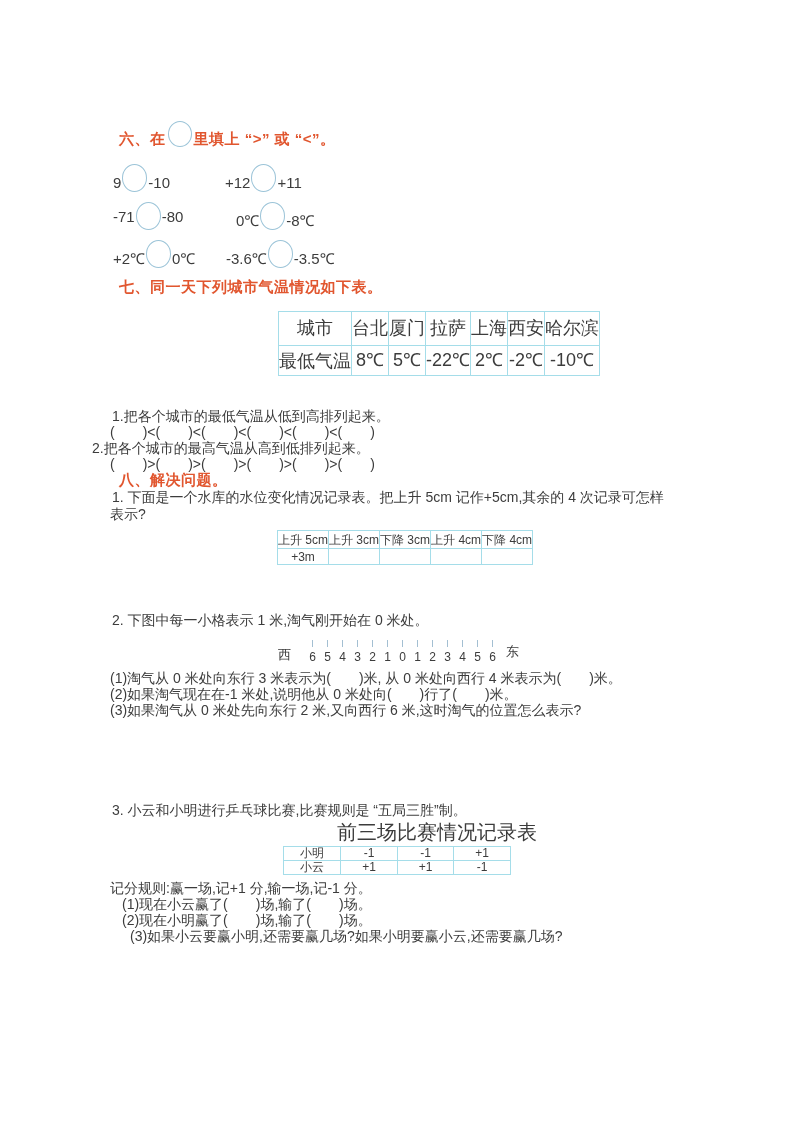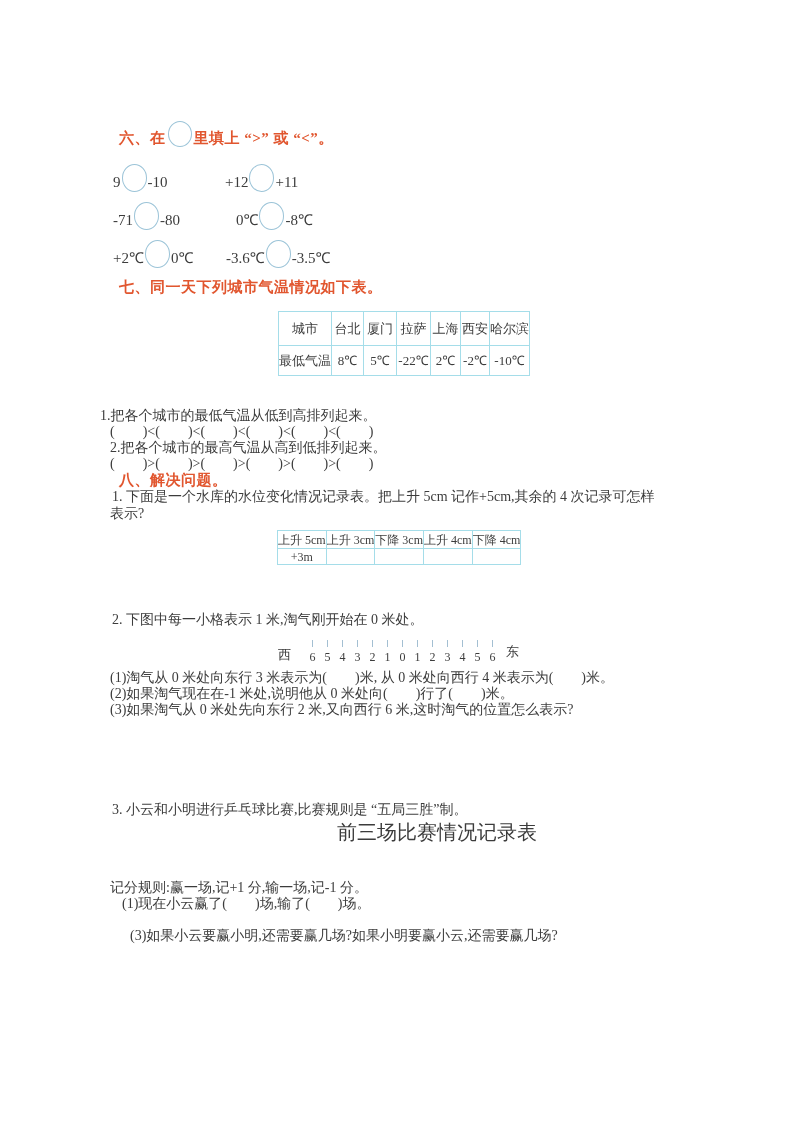--- a/index.html
+++ b/index.html
@@ -4,36 +4,36 @@
 <style>
   :root{
     --accent:#e1562f;
     --tblborder:#a5dde9;
     --circle:#9cc4d8;
     --ink:#3c3c3c;
   }
   html,body{margin:0;padding:0;background:#ffffff;}
   #page{
     position:relative;width:793px;height:1034px;background:#ffffff;overflow:hidden;
-    font-family:Liberation Serif, serif;color:var(--ink);
+    font-family:Liberation Sans, sans-serif;color:var(--ink);
   }
   .abs{position:absolute;white-space:nowrap;}
   .heading{color:var(--accent);font-size:15px;font-weight:600;letter-spacing:.5px;}
   .body-line{font-size:14px;line-height:16px;}
   
   .pair{position:absolute;display:flex;align-items:flex-end;font-size:15px;}
   .pair .txt{line-height:19px;}
   .cmp-circle{width:25px;height:28px;border:1.3px solid var(--circle);border-radius:50%;margin:0 1px;box-sizing:border-box;flex:0 0 auto;}
   .h6wrap{display:flex;align-items:flex-end;}
   .h6-circle{width:24px;height:26px;border:1.3px solid var(--circle);border-radius:50%;margin:0 2px;box-sizing:border-box;}
   .h6wrap .htxt{line-height:17px;}
   
   table{border-collapse:collapse;table-layout:fixed;}
   td{border:1px solid var(--tblborder);text-align:center;padding:0;color:var(--ink);overflow:hidden;}
-  .temp-table td{font-size:13px;line-height:15px;}
+  .temp-table td{font-size:18px;line-height:15px;}
   .temp-table .hdr td{height:33px;}
   .temp-table .dr td{height:29px;}
   .temp-table .lbl{line-height:14px;margin-top:48px;}
   .water-table td{font-size:12px;line-height:14px;}
   .water-table .hdr td{height:17px;}
   .water-table .dr td{height:15px;}
   .score-table td{font-size:12px;line-height:13px;height:12px;}
   .tbl-title{font-size:20px;}
   
   #numberline{position:absolute;left:277px;top:637px;width:245px;height:32px;}
@@ -61,21 +61,21 @@
   <div class="pair" style="left:113px;top:164px;">
     <span class="txt">9</span>
     <span class="cmp-circle"></span>
     <span class="txt">-10</span>
   </div>
   <div class="pair" style="left:225px;top:164px;">
     <span class="txt">+12</span>
     <span class="cmp-circle"></span>
     <span class="txt">+11</span>
   </div>
-  <div class="pair" style="left:113px;top:202px;">
+  <div class="pair" style="left:113px;top:202px;align-items:center;">
     <span class="txt">-71</span>
     <span class="cmp-circle"></span>
     <span class="txt">-80</span>
   </div>
   <div class="pair" style="left:236px;top:202px;">
     <span class="txt">0℃</span>
     <span class="cmp-circle"></span>
     <span class="txt">-8℃</span>
   </div>
   <div class="pair" style="left:113px;top:240px;">
@@ -116,23 +116,23 @@
       <td>8℃</td>
       <td>5℃</td>
       <td>-22℃</td>
       <td>2℃</td>
       <td>-2℃</td>
       <td>-10℃</td>
     </tr>
   </tbody>
     </table>
 
-  <div class="abs body-line" style="left:100px;top:408px;">1.把各个城市的最低气温从低到高排列起来。</div>
+  <div class="abs body-line" style="left:112px;top:408px;">1.把各个城市的最低气温从低到高排列起来。</div>
   <div class="abs body-line" style="left:110px;top:424px;">(　　)&lt;(　　)&lt;(　　)&lt;(　　)&lt;(　　)&lt;(　　)</div>
-  <div class="abs body-line" style="left:110px;top:440px;">2.把各个城市的最高气温从高到低排列起来。</div>
+  <div class="abs body-line" style="left:92px;top:440px;">2.把各个城市的最高气温从高到低排列起来。</div>
   <div class="abs body-line" style="left:110px;top:456px;">(　　)&gt;(　　)&gt;(　　)&gt;(　　)&gt;(　　)&gt;(　　)</div>
 
   <div class="abs heading" style="left:119px;top:471px;">八、解决问题。</div>
 
   <div class="abs body-line" style="left:112px;top:489px;">1.  下面是一个水库的水位变化情况记录表。把上升 5cm 记作+5cm,其余的 4 次记录可怎样</div>
   <div class="abs body-line" style="left:110px;top:506px;">表示?</div>
 
   <table class="abs water-table" style="left:277px;top:530px;">
     <colgroup>
         <col style="width:48px">
@@ -222,18 +222,41 @@
     <span class="nl-side" style="left:229px;top:6px;">东</span>
   </div>
 
   <div class="abs body-line" style="left:110px;top:670px;">(1)淘气从 0 米处向东行 3 米表示为(　　)米, 从 0 米处向西行 4 米表示为(　　)米。</div>
   <div class="abs body-line" style="left:110px;top:686px;">(2)如果淘气现在在-1 米处,说明他从 0 米处向(　　)行了(　　)米。</div>
   <div class="abs body-line" style="left:110px;top:702px;">(3)如果淘气从 0 米处先向东行 2 米,又向西行 6 米,这时淘气的位置怎么表示?</div>
 
   <div class="abs body-line" style="left:112px;top:802px;">3.  小云和小明进行乒乓球比赛,比赛规则是 “五局三胜”制。</div>
   <div class="abs tbl-title" style="left:337px;top:819px;">前三场比赛情况记录表</div>
 
+  <table class="abs score-table" style="left:283px;top:846px;">
+    <colgroup>
+        <col style="width:57px">
+        <col style="width:57px">
+        <col style="width:56px">
+        <col style="width:57px">
+      </colgroup>
+    <tbody>
+        <tr>
+      <td>小明</td>
+      <td>-1</td>
+      <td>-1</td>
+      <td>+1</td>
+    </tr>
+    <tr>
+      <td>小云</td>
+      <td>+1</td>
+      <td>+1</td>
+      <td>-1</td>
+    </tr>
+  </tbody>
+    </table>
 
   <div class="abs body-line" style="left:110px;top:880px;">记分规则:赢一场,记+1 分,输一场,记-1 分。</div>
   <div class="abs body-line indent" style="top:896px;">(1)现在小云赢了(　　)场,输了(　　)场。</div>
+  <div class="abs body-line indent" style="top:912px;">(2)现在小明赢了(　　)场,输了(　　)场。</div>
   <div class="abs body-line" style="left:110px;top:928px;margin-left:20px;">(3)如果小云要赢小明,还需要赢几场?如果小明要赢小云,还需要赢几场?</div>
 
 </div>
 
 </body></html>

